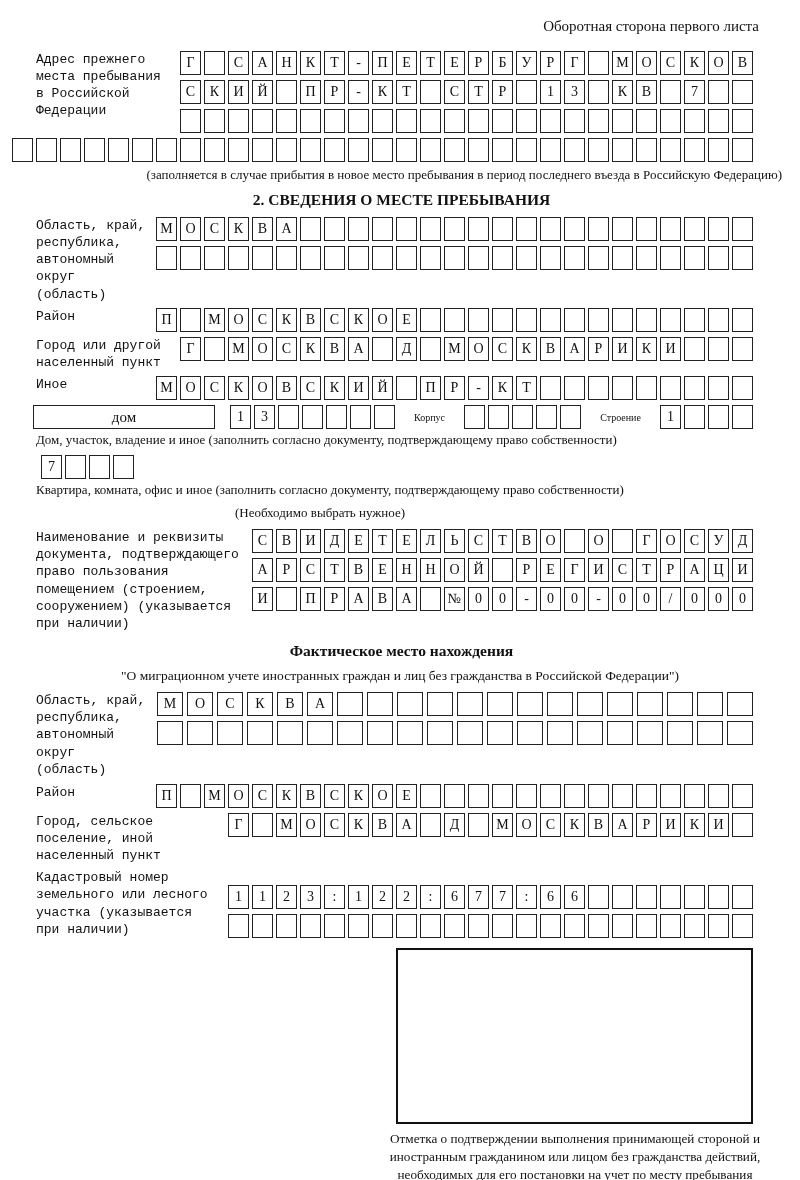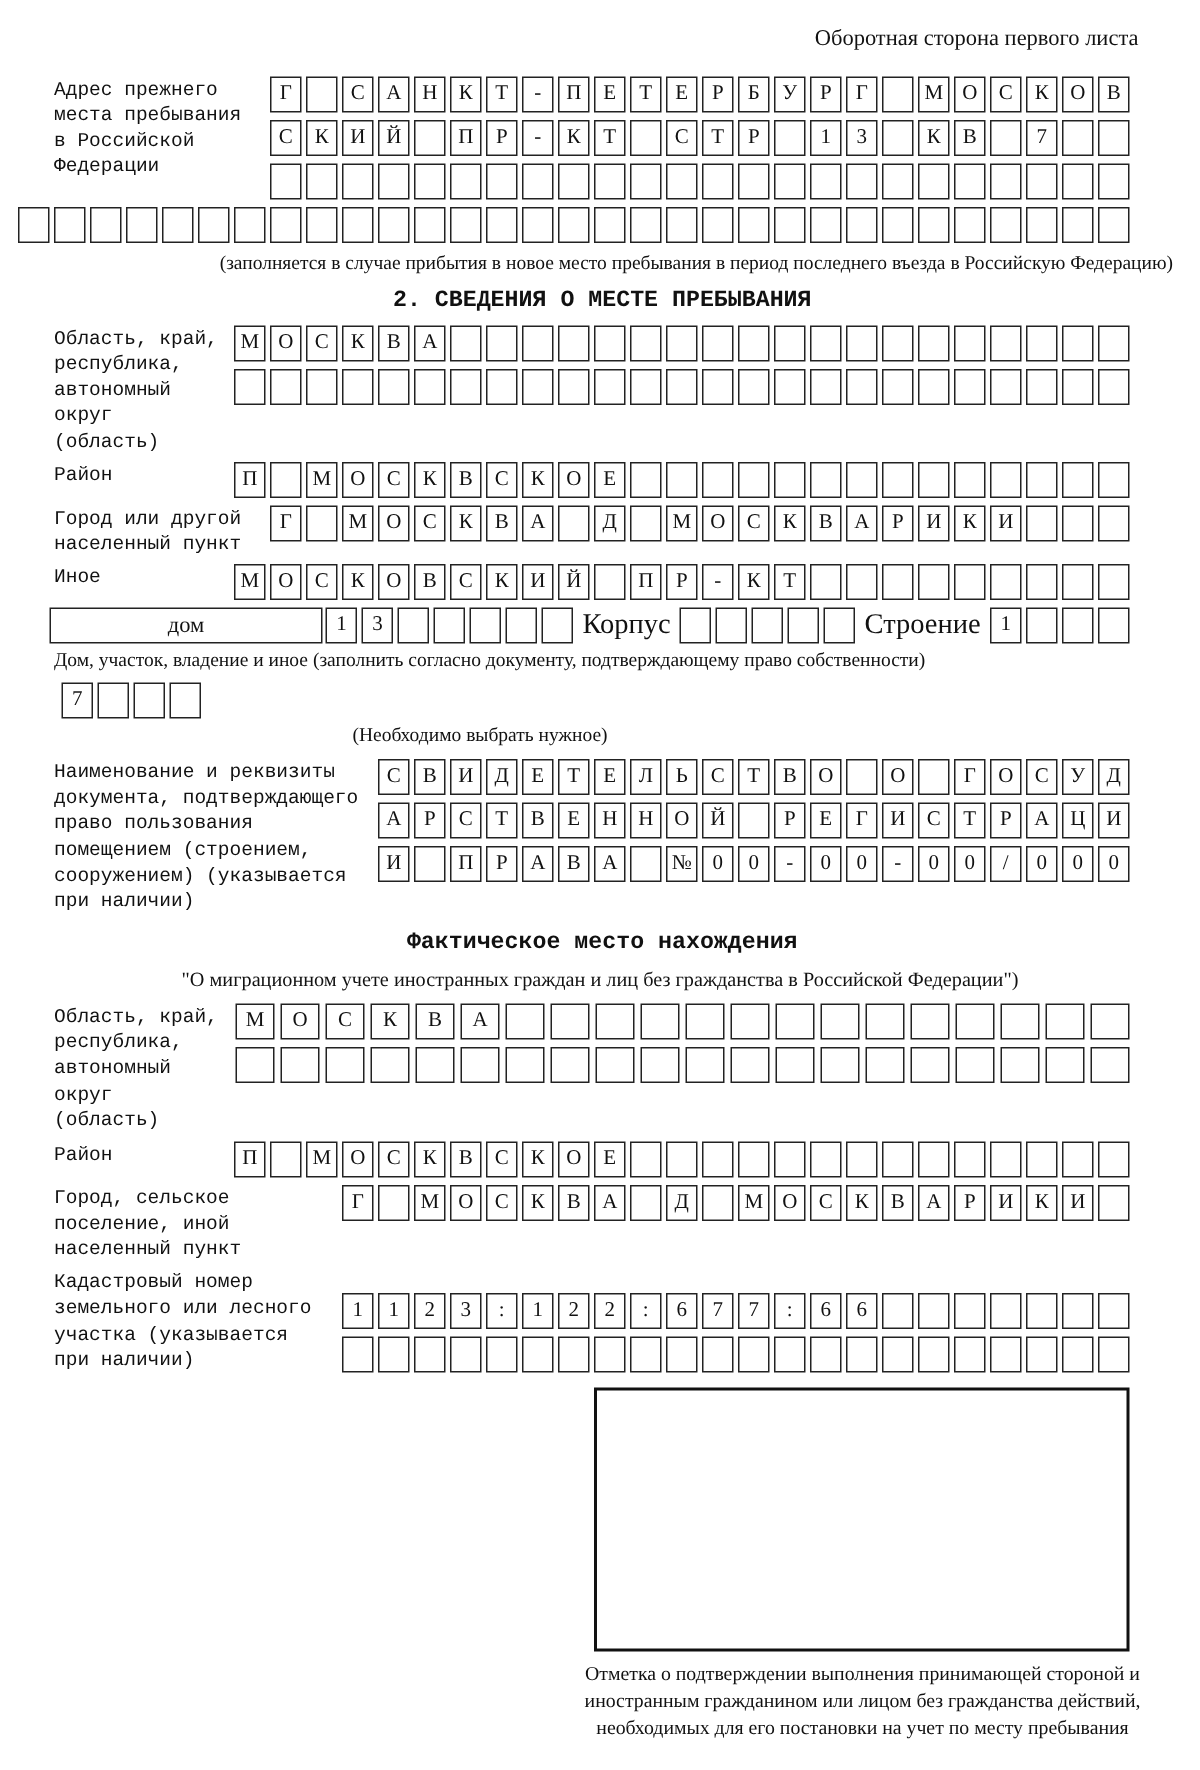--- a/index.html
+++ b/index.html
@@ -17,30 +17,30 @@
     box-sizing:border-box; width:21px; height:24px; flex:none;
     border:1.6px solid #222; display:flex; align-items:center; justify-content:center;
     font-size:14px; background:#fff;
   }
   .wide .cbox { width:26px; }
   .wide { gap:4px; }
 
   .fullrow { margin:5px 47px 2px 10px; justify-content:flex-end; }
   .caption-c { font-size:13px; text-align:right; margin:5px 18px 8px 18px; }
   .caption-l { font-size:13px; margin:2px 47px 7px 36px; }
-  .sec-title { text-align:center; font-weight:bold; font-size:15.5px; margin:8px 0 8px 3px;font-family:Liberation Mono, monospace; }
+  .sec-title { text-align:center; font-weight:bold; font-size:15.5px; margin:8px 0 8px 3px; }
 
   .dom-row { display:flex; align-items:center; justify-content:space-between; margin:2px 47px 3px 33px; }
   .wide-box {
     box-sizing:border-box; border:1.6px solid #222; height:24px;
     display:flex; align-items:center; justify-content:center; font-size:15px; background:#fff;
   }
   .dom-box { width:182px; }
   .kv-box  { width:200px; }
-  .inline-label { font-size:19px; padding:0 4px; }
+  .inline-label { font-size:10px; padding:0 4px; }
   .kv-row { display:flex; align-items:center; margin:4px 47px 3px 33px; }
   .kv-row .boxes { margin-left:8px; }
 
   .choice-row { display:flex; align-items:center; margin:6px 47px 2px 38px; font-size:14.5px; }
   .choice-row .cbox { margin:0 14px 0 10px; }
   .choose-note { font-size:13px; text-align:center; width:640px; margin:0 0 8px 0; }
 
   .fact-note { text-align:center; font-size:13.5px; margin:0 30px 2px 30px; }
 
   .stamp-box {
@@ -368,20 +368,21 @@
   <div class="caption-l">Дом, участок, владение и иное (заполнить согласно документу, подтверждающему право собственности)</div>
 
   <div class="kv-row">
     <div class="boxes">
         <div class="cbox">7</div>
         <div class="cbox"></div>
         <div class="cbox"></div>
         <div class="cbox"></div>
       </div>
   </div>
+  <div class="caption-l">Квартира, комната, офис и иное (заполнить согласно документу, подтверждающему право собственности)</div>
 
   <div class="choose-note">(Необходимо выбрать нужное)</div>
 
   <div class="field">
     <div class="field-label" style="width:205px">Наименование и реквизиты документа, подтверждающего право пользования помещением (строением, сооружением) (указывается при наличии)</div>
     <div class="field-rows">
       <div class="boxes">
           <div class="cbox">С</div>
           <div class="cbox">В</div>
           <div class="cbox">И</div>

